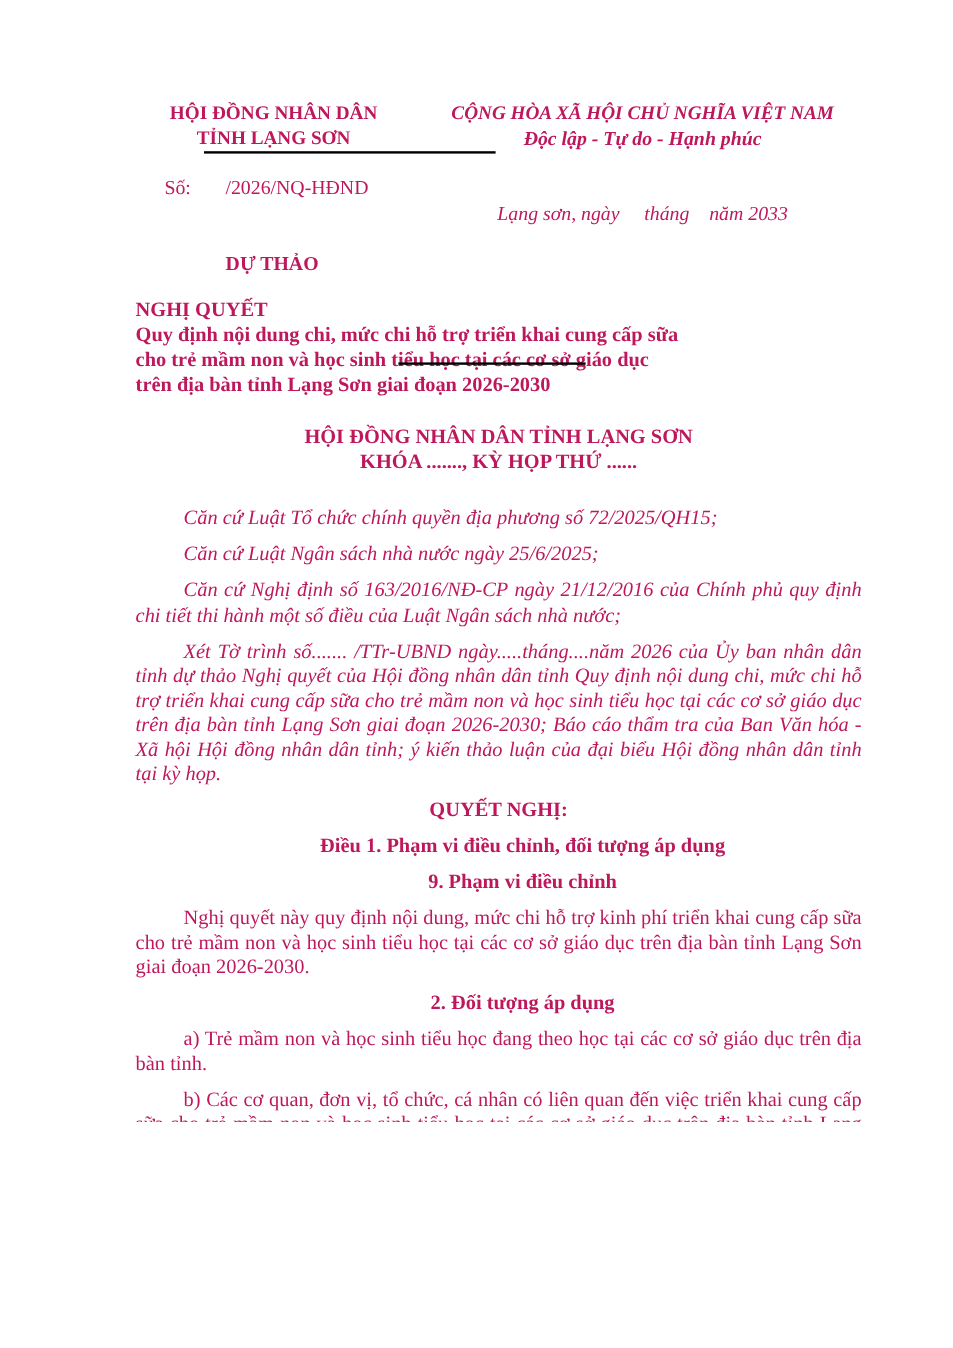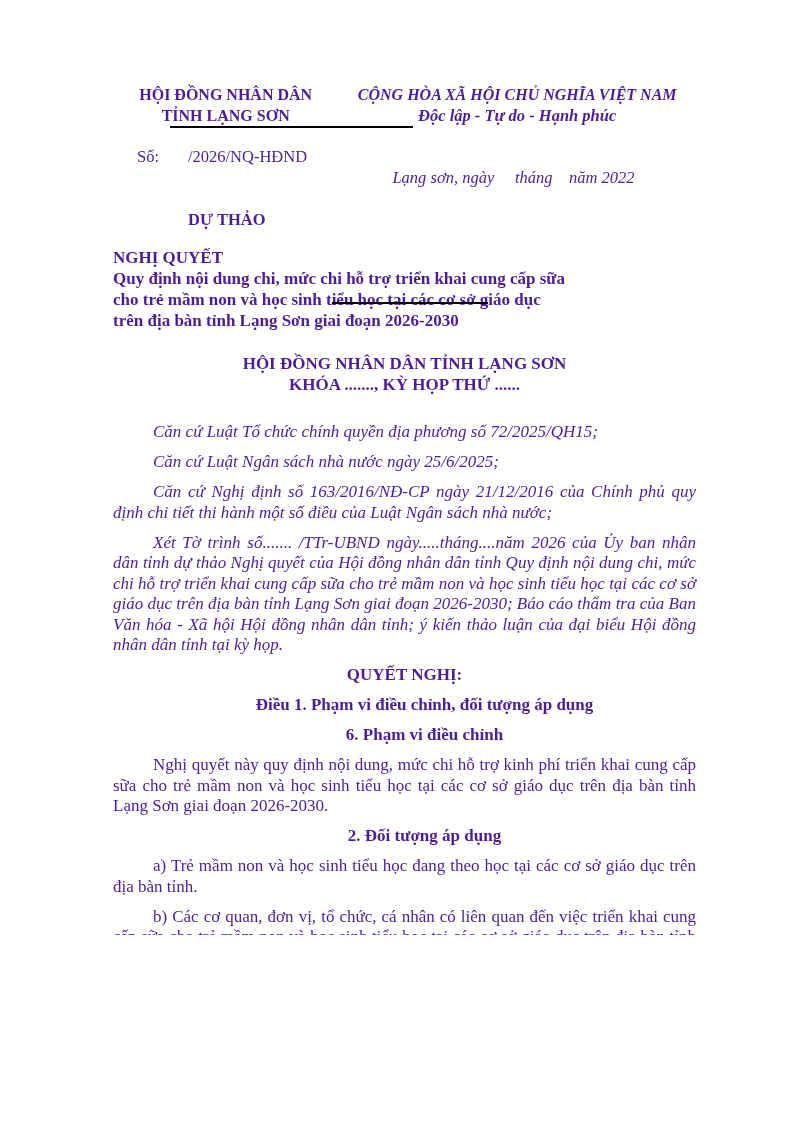--- a/index.html
+++ b/index.html
@@ -2,24 +2,24 @@
 <html><head>
 <meta charset="utf-8">
 <style>
   html, body { margin: 0; padding: 0; background: #ffffff; }
   .page {
     position: relative;
     width: 794px;
     height: 935px;
     margin: 0 auto;
     background: #ffffff;
-    color: #4c1d95;
+    color: #be185d;
     font-family: "Liberation Serif", "DejaVu Serif", serif;
     box-sizing: border-box;
-    padding: 84px 98px 0 113px;
+    padding: 84px 76px 0 113px;
     overflow: hidden;
   }
 
   
   .header { display: flex; }
   .header-left  { width: 230px; text-align: center; }
   .header-right { width: 365px; margin-left: auto; text-align: center; font-style: italic; }
   .org-line, .national-line1 {
     font-weight: bold; font-size: 16px; line-height: 21px; white-space: nowrap;
   }
@@ -81,21 +81,21 @@
     </div>
     <div class="header-right">
       <div class="national-line1">CỘNG HÒA XÃ HỘI CHỦ NGHĨA VIỆT NAM</div>
       <div class="national-line2">Độc lập - Tự do - Hạnh phúc</div>
     </div>
   </div>
   <div class="header-rule"></div>
 
   <div class="header-row2">
     <div class="so-line">Số:       /2026/NQ-HĐND</div>
-    <div class="date-line">Lạng sơn, ngày     tháng    năm 2022</div>
+    <div class="date-line">Lạng sơn, ngày     tháng    năm 2033</div>
   </div>
 
   <div class="draft-label">DỰ THẢO</div>
 
   <div class="doc-title">
     <div>NGHỊ QUYẾT</div>
     <div>Quy định nội dung chi, mức chi hỗ trợ triển khai cung cấp sữa</div>
     <div>cho trẻ mầm non và học sinh tiểu học tại các cơ sở giáo dục</div>
     <div>trên địa bàn tỉnh Lạng Sơn giai đoạn 2026-2030</div>
   </div>
@@ -109,21 +109,21 @@
   <div class="preamble">
     <p class="para italic">Căn cứ Luật Tổ chức chính quyền địa phương số 72/2025/QH15;</p>
     <p class="para italic">Căn cứ Luật Ngân sách nhà nước ngày 25/6/2025;</p>
     <p class="para italic">Căn cứ Nghị định số 163/2016/NĐ-CP ngày 21/12/2016 của Chính phủ quy định chi tiết thi hành một số điều của Luật Ngân sách nhà nước;</p>
     <p class="para italic">Xét Tờ trình số....... /TTr-UBND ngày.....tháng....năm 2026 của Ủy ban nhân dân tỉnh dự thảo Nghị quyết của Hội đồng nhân dân tỉnh Quy định nội dung chi, mức chi hỗ trợ triển khai cung cấp sữa cho trẻ mầm non và học sinh tiểu học tại các cơ sở giáo dục trên địa bàn tỉnh Lạng Sơn giai đoạn 2026-2030; Báo cáo thẩm tra của Ban Văn hóa - Xã hội Hội đồng nhân dân tỉnh; ý kiến thảo luận của đại biểu Hội đồng nhân dân tỉnh tại kỳ họp.</p>
   </div>
 
   <div>
     <p class="center-bold">QUYẾT NGHỊ:</p>
     <p class="para heading">Điều 1. Phạm vi điều chỉnh, đối tượng áp dụng</p>
-    <p class="para heading">6. Phạm vi điều chỉnh</p>
+    <p class="para heading">9. Phạm vi điều chỉnh</p>
     <p class="para">Nghị quyết này quy định nội dung, mức chi hỗ trợ kinh phí triển khai cung cấp sữa cho trẻ mầm non và học sinh tiểu học tại các cơ sở giáo dục trên địa bàn tỉnh Lạng Sơn giai đoạn 2026-2030.</p>
     <p class="para heading">2. Đối tượng áp dụng</p>
     <p class="para">a) Trẻ mầm non và học sinh tiểu học đang theo học tại các cơ sở giáo dục trên địa bàn tỉnh.</p>
     <p class="para">b) Các cơ quan, đơn vị, tổ chức, cá nhân có liên quan đến việc triển khai cung cấp sữa cho trẻ mầm non và học sinh tiểu học tại các cơ sở giáo dục trên địa bàn tỉnh Lạng Sơn giai đoạn 2026-2030.</p>
     <p class="para heading">Điều 2. Nội dung hỗ trợ, mức hỗ trợ</p>
     <p class="para heading">1. Nội dung hỗ trợ, mức hỗ trợ</p>
   </div>
 
 </div>
 

